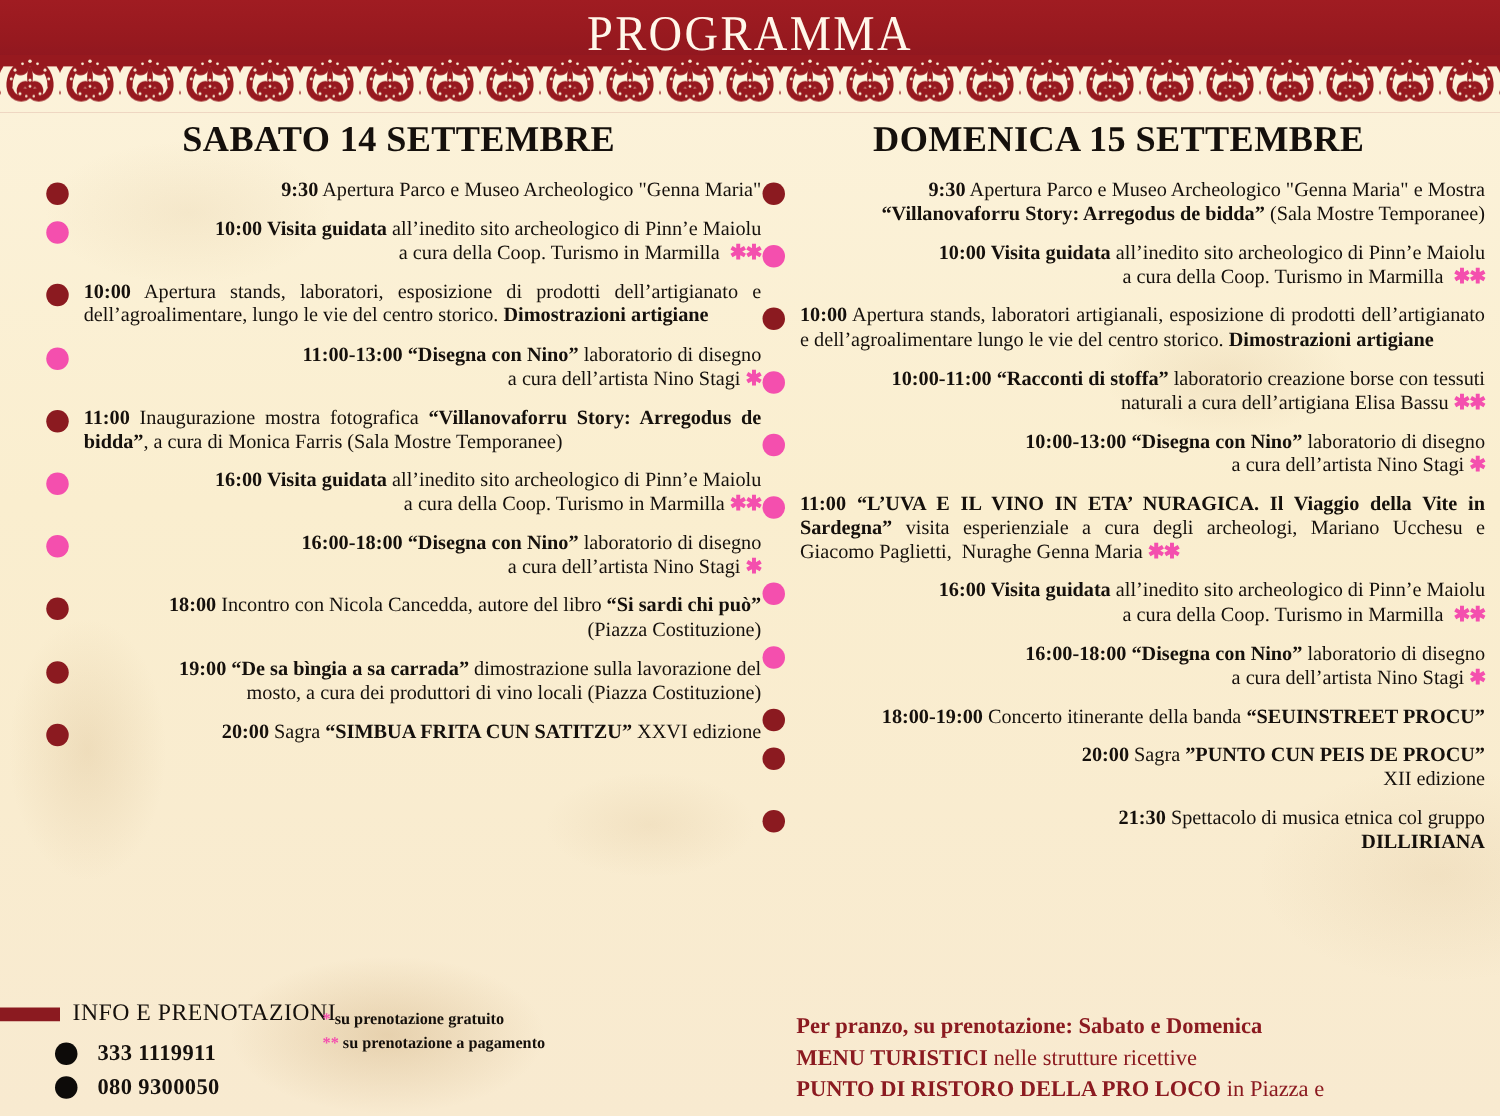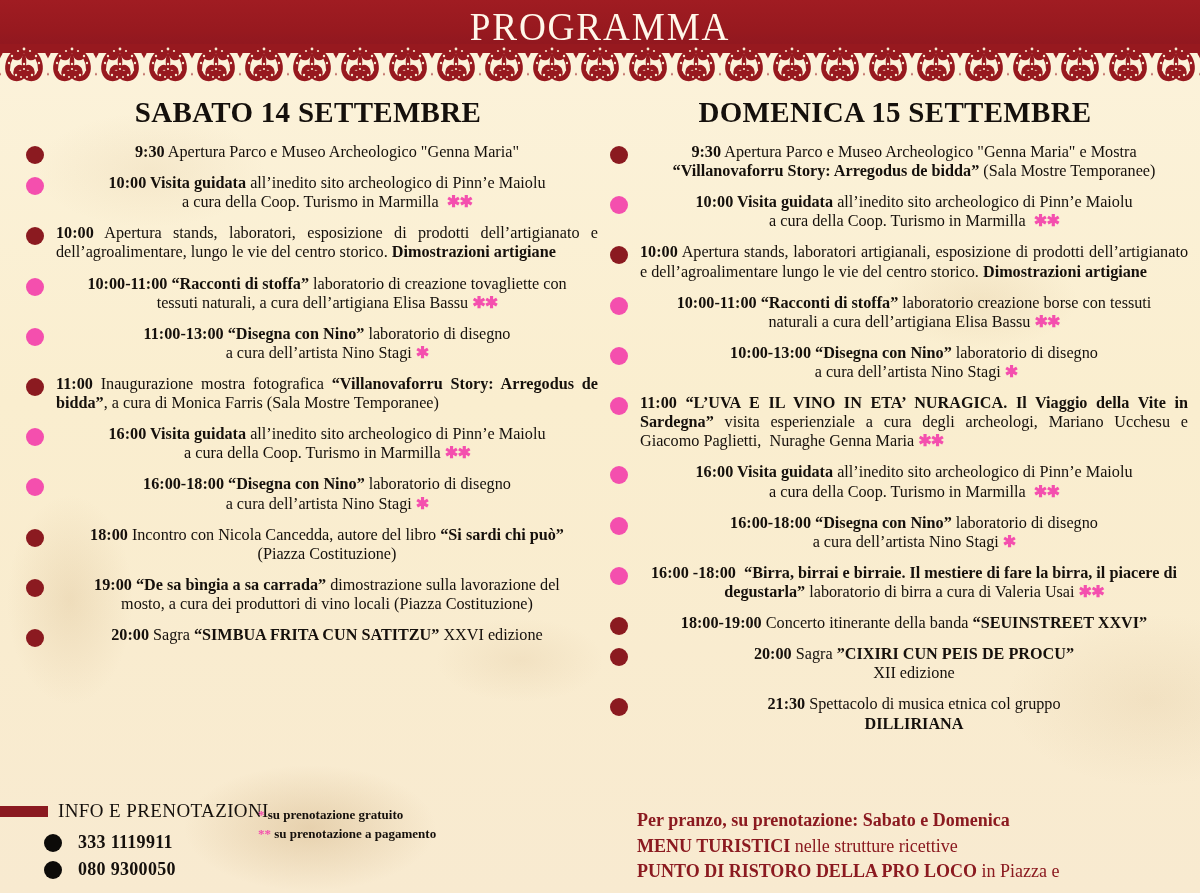--- a/index.html
+++ b/index.html
@@ -33,36 +33,36 @@
     font-family:"Liberation Serif","DejaVu Serif",serif;
     font-weight:400;transform:scaleX(.93);
   }
   .lace{
     position:absolute;left:0;top:44px;width:1200px;height:46px;
   }
 
   
   .cols{position:absolute;left:0;top:96px;width:1200px;}
   .col{position:absolute;top:0;}
-  .col-left{left:18px;width:580px;}
+  .col-left{left:29px;width:580px;}
   .col-right{left:602px;width:586px;}
 
   .day-title{
     text-align:center;font-size:29px;font-weight:700;color:#15100c;
     letter-spacing:.3px;margin:0 0 14px 0;
     font-family:"Liberation Serif","DejaVu Serif",serif;
   }
 
   ul.events{list-style:none;margin:0;padding:0;}
   li.event{
     position:relative;padding-left:38px;margin-bottom:12px;
     font-size:16.2px;line-height:1.18;color:#15100c;
     text-align:justify;
   }
-  li.event.nojust{text-align:center;}
+  li.event.nojust{text-align:right;}
   .bullet{
     position:absolute;left:8px;top:3px;width:18px;height:18px;border-radius:50%;
   }
   .bullet.red{background:#8b1a20;}
   .bullet.pink{background:#f44fae;}
   .t{font-weight:700;}
   .b{font-weight:700;}
   .star{color:#f44fae;font-weight:700;letter-spacing:-1px;}
 
   
@@ -132,44 +132,42 @@
     <rect x="0" y="0" width="1200" height="46" fill="url(#lacepat)"></rect>
   </svg>
 
   <div class="cols">
     <div class="col col-left">
       <h2 class="day-title">SABATO 14 SETTEMBRE</h2>
       <ul class="events" id="list-0">
           <li class="event nojust"><span class="bullet red"></span><span><span class="t">9:30</span> Apertura Parco e Museo Archeologico "Genna Maria"</span></li>
           <li class="event nojust"><span class="bullet pink"></span><span><span class="t">10:00 <span class="b">Visita guidata</span></span> all’inedito sito archeologico di Pinn’e Maiolu<br>a cura della Coop. Turismo in Marmilla&nbsp; <span class="star">✱✱</span></span></li>
           <li class="event"><span class="bullet red"></span><span><span class="t">10:00</span> Apertura stands, laboratori, esposizione di prodotti dell’artigianato e dell’agroalimentare, lungo le vie del centro storico. <span class="b">Dimostrazioni artigiane</span></span></li>
-          <li class="event nojust"><span class="bullet pink"></span><span><span class="t">10:00-11:00 <span class="b">“Racconti di stoffa”</span></span> laboratorio di creazione tovagliette con<br>tessuti naturali, a cura dell’artigiana Elisa Bassu <span class="star">✱✱</span></span></li>
           <li class="event nojust"><span class="bullet pink"></span><span><span class="t">11:00-13:00 <span class="b">“Disegna con Nino”</span></span> laboratorio di disegno<br>a cura dell’artista Nino Stagi <span class="star">✱</span></span></li>
           <li class="event"><span class="bullet red"></span><span><span class="t">11:00</span> Inaugurazione mostra fotografica <span class="b">“Villanovaforru Story: Arregodus de bidda”</span>, a cura di Monica Farris (Sala Mostre Temporanee)</span></li>
           <li class="event nojust"><span class="bullet pink"></span><span><span class="t">16:00 <span class="b">Visita guidata</span></span> all’inedito sito archeologico di Pinn’e Maiolu<br>a cura della Coop. Turismo in Marmilla <span class="star">✱✱</span></span></li>
           <li class="event nojust"><span class="bullet pink"></span><span><span class="t">16:00-18:00 <span class="b">“Disegna con Nino”</span></span> laboratorio di disegno<br>a cura dell’artista Nino Stagi <span class="star">✱</span></span></li>
           <li class="event nojust"><span class="bullet red"></span><span><span class="t">18:00</span> Incontro con Nicola Cancedda, autore del libro <span class="b">“Si sardi chi può”</span><br>(Piazza Costituzione)</span></li>
           <li class="event nojust"><span class="bullet red"></span><span><span class="t">19:00 <span class="b">“De sa bìngia a sa carrada”</span></span> dimostrazione sulla lavorazione del<br>mosto, a cura dei produttori di vino locali (Piazza Costituzione)</span></li>
           <li class="event nojust"><span class="bullet red"></span><span><span class="t">20:00</span> Sagra <span class="b">“SIMBUA FRITA CUN SATITZU”</span> XXVI edizione</span></li>
         </ul>
     </div>
     <div class="col col-right">
       <h2 class="day-title">DOMENICA 15 SETTEMBRE</h2>
       <ul class="events" id="list-1">
           <li class="event nojust"><span class="bullet red"></span><span><span class="t">9:30</span> Apertura Parco e Museo Archeologico "Genna Maria" e Mostra<br><span class="b">“Villanovaforru Story: Arregodus de bidda”</span> (Sala Mostre Temporanee)</span></li>
           <li class="event nojust"><span class="bullet pink"></span><span><span class="t">10:00 <span class="b">Visita guidata</span></span> all’inedito sito archeologico di Pinn’e Maiolu<br>a cura della Coop. Turismo in Marmilla&nbsp; <span class="star">✱✱</span></span></li>
           <li class="event"><span class="bullet red"></span><span><span class="t">10:00</span> Apertura stands, laboratori artigianali, esposizione di prodotti dell’artigianato e dell’agroalimentare lungo le vie del centro storico. <span class="b">Dimostrazioni artigiane</span></span></li>
           <li class="event nojust"><span class="bullet pink"></span><span><span class="t">10:00-11:00 <span class="b">“Racconti di stoffa”</span></span> laboratorio creazione borse con tessuti<br>naturali a cura dell’artigiana Elisa Bassu <span class="star">✱✱</span></span></li>
           <li class="event nojust"><span class="bullet pink"></span><span><span class="t">10:00-13:00 <span class="b">“Disegna con Nino”</span></span> laboratorio di disegno<br>&nbsp;a cura dell’artista Nino Stagi <span class="star">✱</span></span></li>
           <li class="event"><span class="bullet pink"></span><span><span class="t">11:00 <span class="b">“L’UVA E IL VINO IN ETA’ NURAGICA. Il Viaggio della Vite in Sardegna”</span></span> visita esperienziale a cura degli archeologi, Mariano Ucchesu e Giacomo Paglietti,&nbsp; Nuraghe Genna Maria <span class="star">✱✱</span></span></li>
           <li class="event nojust"><span class="bullet pink"></span><span><span class="t">16:00 <span class="b">Visita guidata</span></span> all’inedito sito archeologico di Pinn’e Maiolu<br>a cura della Coop. Turismo in Marmilla&nbsp; <span class="star">✱✱</span></span></li>
           <li class="event nojust"><span class="bullet pink"></span><span><span class="t">16:00-18:00 <span class="b">“Disegna con Nino”</span></span> laboratorio di disegno<br>a cura dell’artista Nino Stagi <span class="star">✱</span></span></li>
-          <li class="event nojust"><span class="bullet pink"></span><span><span class="t">16:00 -18:00&nbsp; <span class="b">“Birra, birrai e birraie. Il mestiere di fare la birra, il piacere di degustarla”</span></span> laboratorio di birra a cura di Valeria Usai <span class="star">✱✱</span></span></li>
-          <li class="event nojust"><span class="bullet red"></span><span><span class="t">18:00-19:00</span> Concerto itinerante della banda <span class="b">“SEUINSTREET XXVI”</span></span></li>
-          <li class="event nojust"><span class="bullet red"></span><span><span class="t">20:00</span> Sagra <span class="b">”CIXIRI CUN PEIS DE PROCU”</span><br>XII edizione</span></li>
+          <li class="event nojust"><span class="bullet red"></span><span><span class="t">18:00-19:00</span> Concerto itinerante della banda <span class="b">“SEUINSTREET PROCU”</span></span></li>
+          <li class="event nojust"><span class="bullet red"></span><span><span class="t">20:00</span> Sagra <span class="b">”PUNTO CUN PEIS DE PROCU”</span><br>XII edizione</span></li>
           <li class="event nojust"><span class="bullet red"></span><span><span class="t">21:30</span> Spettacolo di musica etnica col gruppo<br><span class="b">DILLIRIANA</span></span></li>
         </ul>
     </div>
   </div>
 
   <div class="footer-left">
     <div class="dash"></div>
     <div class="info-title">INFO E PRENOTAZIONI</div>
     <div class="phones" id="phones">
         <div class="phone"><span class="dot"></span><span>333 1119911</span></div>

